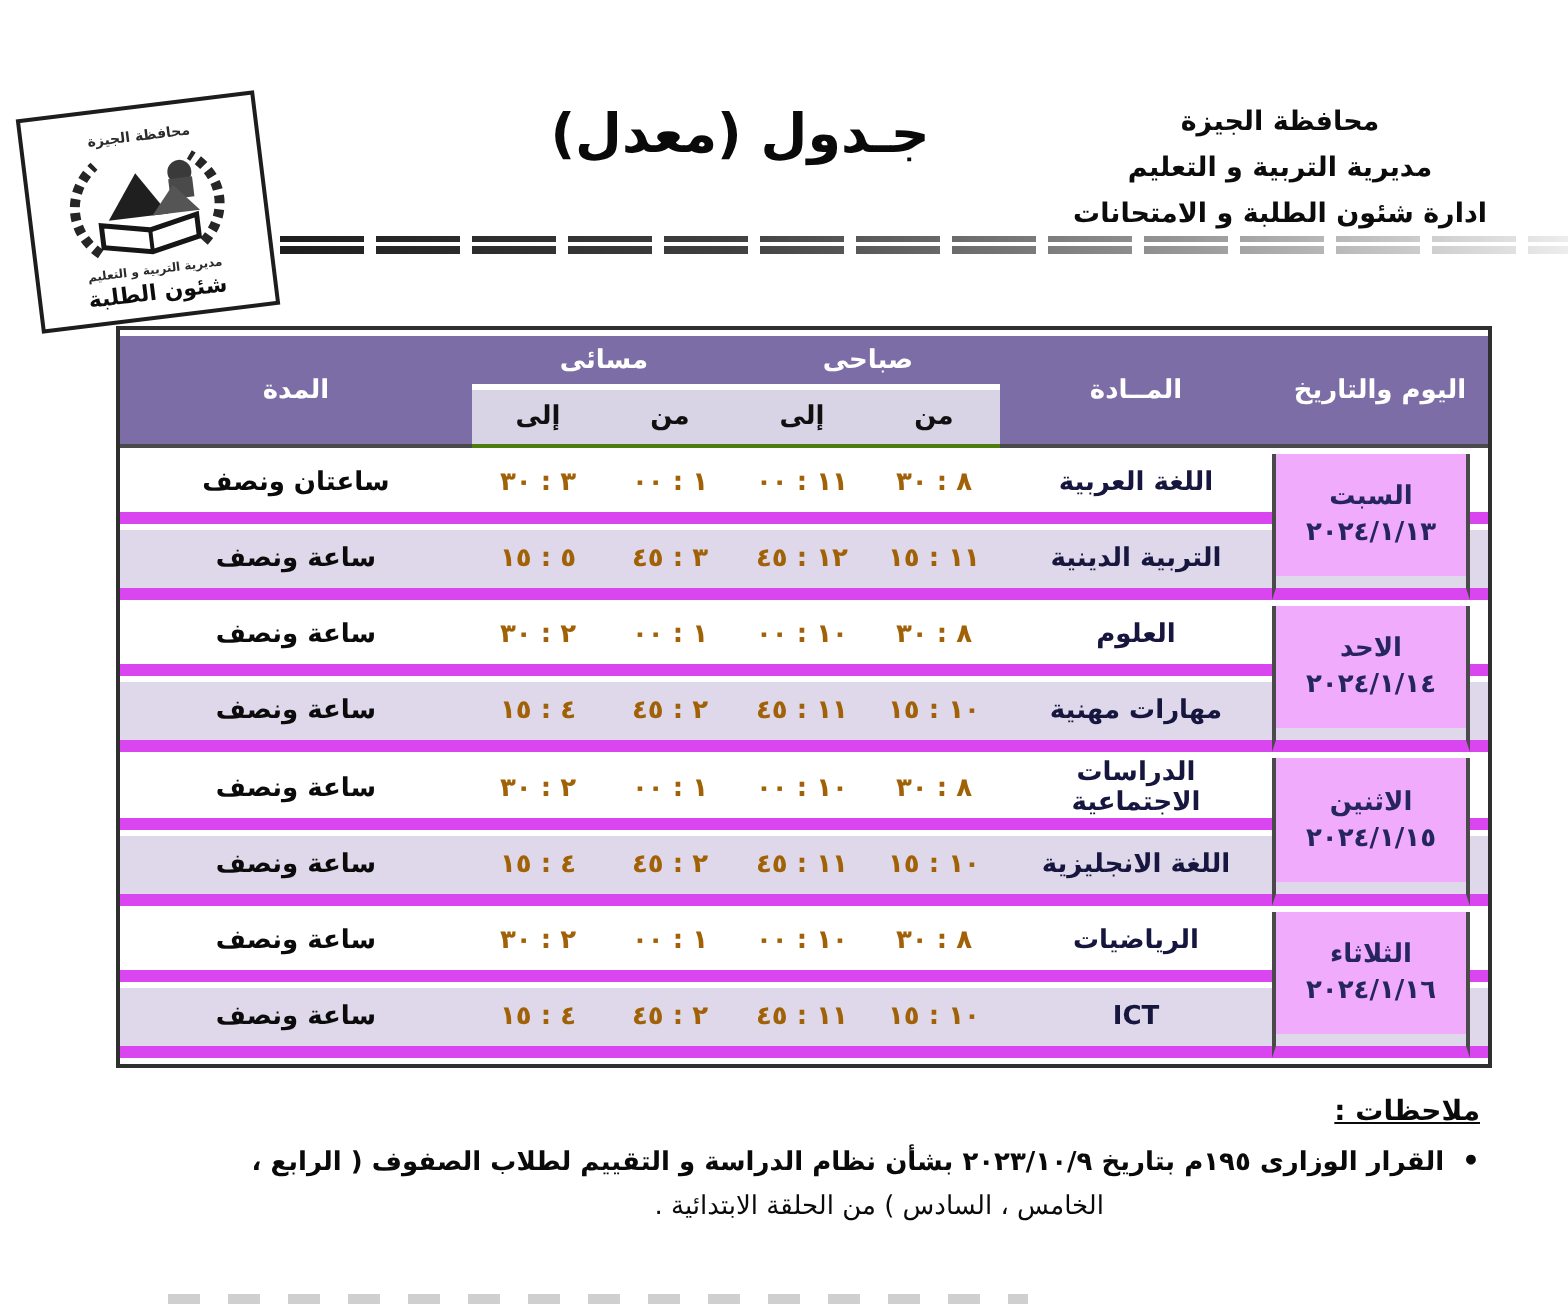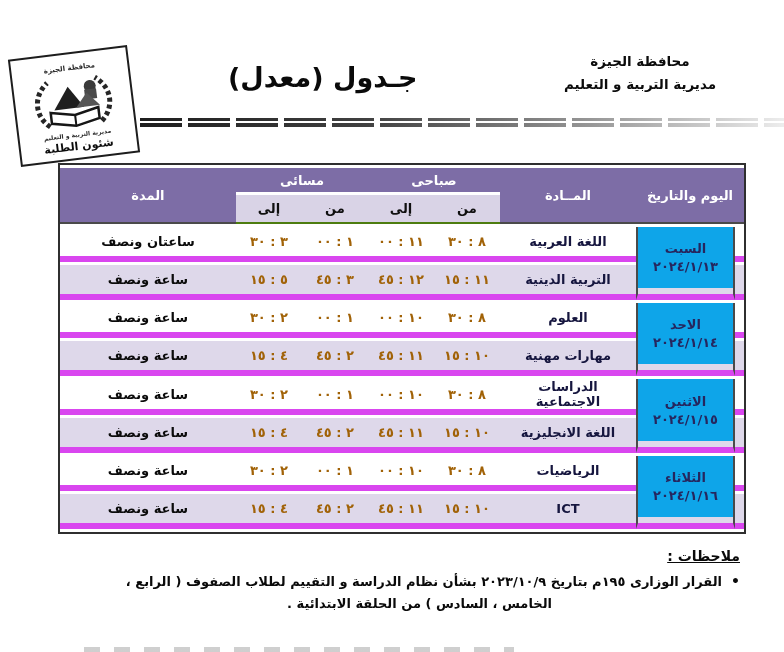--- a/index.html
+++ b/index.html
@@ -3,21 +3,21 @@
 <meta charset="utf-8">
 <style>
   html,body{margin:0;padding:0;background:#fff;}
   .page{position:relative;width:784px;height:652px;background:#fff;overflow:hidden;
         font-family:"DejaVu Sans","Liberation Sans",sans-serif;color:#111;direction:rtl;}
 
   
   .hdr{position:relative;height:150px;}
   .org{position:absolute;top:50px;right:14px;width:260px;text-align:center;
        font-size:13.5px;font-weight:bold;line-height:1.7;color:#0c0c0c;letter-spacing:.2px;}
-  .sched{position:absolute;top:62px;left:228px;width:284px;text-align:left;
+  .sched{position:absolute;top:52px;left:228px;width:284px;text-align:center;
          font-size:27px;font-weight:900;color:#0a0a0a;letter-spacing:-.5px;}
   .rule{position:absolute;top:118px;left:86px;right:0;height:9px;
         background:
           repeating-linear-gradient(90deg,#fff 0 6px,transparent 6px 48px),
           linear-gradient(180deg,#161616 0 3px,#fff 3px 5px,#161616 5px 9px);}
   .rule::after{content:"";position:absolute;inset:0;
         background:linear-gradient(90deg,rgba(255,255,255,0) 0%,rgba(255,255,255,.18) 40%,
                    rgba(255,255,255,.55) 72%,rgba(255,255,255,.92) 100%);}
   .stamp{position:absolute;top:52px;left:14px;width:116px;height:104px;background:#fff;
          border:2.5px solid #1d1d1d;transform:rotate(-7deg);z-index:3;
@@ -41,45 +41,46 @@
   tbody td{height:29px;vertical-align:middle;border-bottom:6px solid #d946ef;
            font-size:13px;font-weight:bold;text-align:center;}
   tr.odd td{background:#fff;}
   tr.even td{background:#ded8ea;}
   td.subj{color:#16163f;font-size:13px;}
   td.time{color:#a16207;direction:ltr;unicode-bidi:isolate;letter-spacing:1px;}
   td.dur{color:#0b0b0b;}
   td.e{border-left:none;border-right:none;padding:0;}
   td.day{position:relative;background:#ded8ea !important;padding:0;
          border-left:2.5px solid #4a4a4a;border-right:2px solid #4a4a4a;}
-  .daybox{position:absolute;top:0;left:0;right:0;bottom:6px;background:#0ea5e9;
+  .daybox{position:absolute;top:0;left:0;right:0;bottom:6px;background:#f0abfc;
           display:flex;flex-direction:column;align-items:center;justify-content:center;gap:3px;}
   .dayname{color:#26265e;font-size:13px;font-weight:bold;}
   .daydate{color:#26265e;font-size:13px;font-weight:bold;direction:ltr;unicode-bidi:isolate;letter-spacing:.5px;}
 
   
   .notes{margin:14px 44px 0 36px;color:#0a0a0a;}
   .nh{font-size:14px;font-weight:900;text-decoration:underline;}
   .nb{margin-top:7px;font-size:13px;font-weight:bold;white-space:nowrap;line-height:1.5;}
   .nb .bullet{margin-left:9px;font-size:14px;}
-  .nb2{margin:2px 188px 0 0;font-size:13px;font-weight:bold;line-height:1.5;}
+  .nb2{margin:2px 188px 0 0;font-size:13px;font-weight:normal;line-height:1.5;}
 
   .cutoff{position:absolute;bottom:0;left:84px;width:430px;height:5px;opacity:.55;
           background:repeating-linear-gradient(90deg,rgba(110,110,110,.6) 0 16px,transparent 16px 30px);}
   svg text{font-family:"DejaVu Sans",sans-serif;}
 </style>
 </head>
 <body>
 
 <div class="page">
 
   <div class="hdr">
     <div class="org">
       <div>محافظة الجيزة</div>
       <div>مديرية التربية و التعليم</div>
+      <div>ادارة شئون الطلبة و الامتحانات</div>
     </div>
 
     <div class="sched">جـدول (معدل)</div>
 
     <div class="stamp">
       <svg width="108" height="96" viewBox="0 0 108 96">
         <text x="54" y="12" text-anchor="middle" font-size="7" font-weight="bold" fill="#2b2b2b">محافظة الجيزة</text>
 
         <path d="M28,66 C14,54 14,34 30,22" fill="none" stroke="#262626" stroke-width="5" stroke-dasharray="4 3"></path>
         <path d="M80,66 C94,54 94,34 78,22" fill="none" stroke="#262626" stroke-width="5" stroke-dasharray="4 3"></path>

